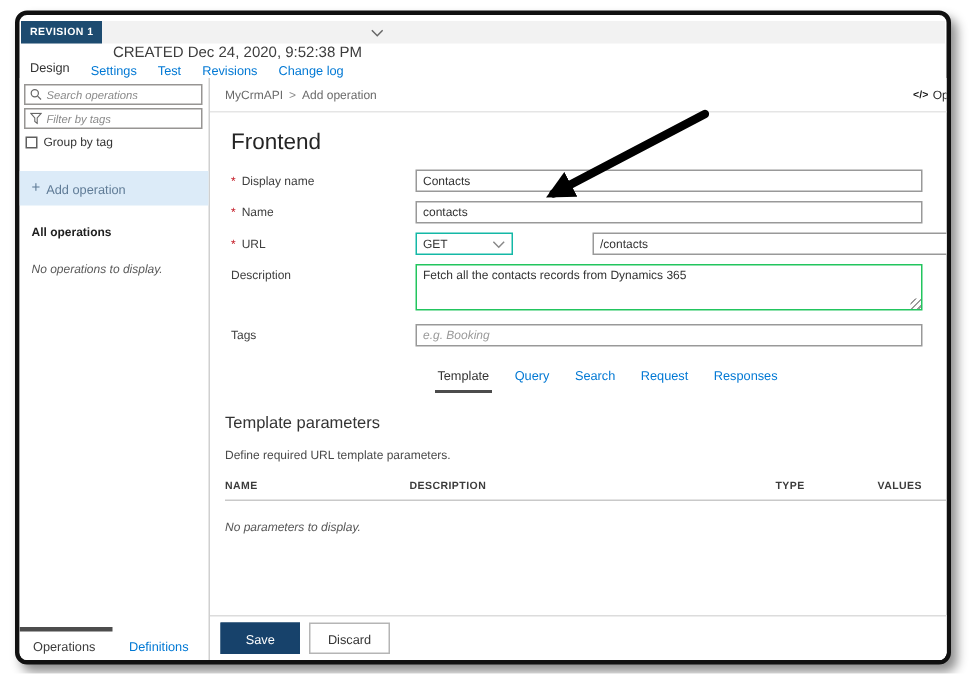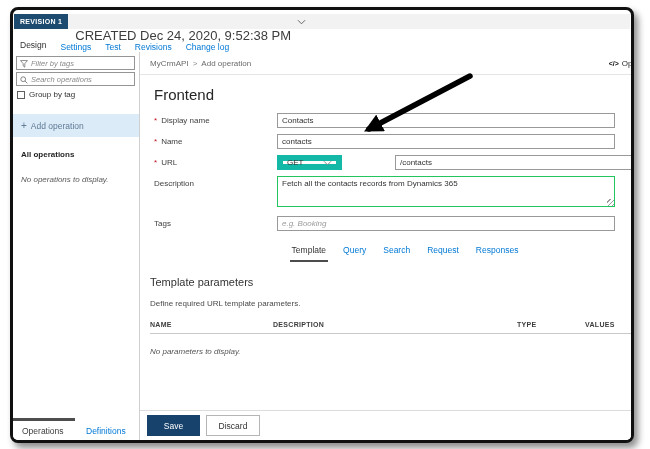--- a/index.html
+++ b/index.html
@@ -8,21 +8,21 @@
 
   .frame { position:absolute; left:10px; top:7px; width:624px; height:436px; background:#fff;
            border:3px solid #101010; border-radius:8px; overflow:hidden;
            box-shadow:4px 5px 7px rgba(0,0,0,.45); }
 
   
   .revision-bar { position:absolute; left:1px; top:4px; right:1px; height:15px; background:#f2f2f2;
                   display:flex; align-items:center; }
   .rev-badge { background:#1d4b70; color:#fff; font-size:7px; font-weight:bold; letter-spacing:.3px;
                height:15px; display:flex; align-items:center; padding:0 6px; }
-  .rev-created { font-size:13px; color:#3d3d3d; margin-left:7px;margin-top:27px; }
+  .rev-created { font-size:10px; color:#3d3d3d; margin-left:7px;margin-top:27px; }
   .rev-chevron { margin-left:6px; display:flex; align-items:center; }
 
   
   .top-tabs { position:absolute; left:2px; top:24px; right:0; height:23px; display:flex; align-items:flex-end; padding-left:2px; }
   .tab { font-size:8.5px; padding:0 3px 5px 3px; margin-right:8px; cursor:pointer; white-space:nowrap; }
   .tab.active { color:#333; border-bottom:2px solid #4c4c4c; }
   .tab.link { color:#0078d4; }
 
   
   .body-row { position:absolute; left:0; top:42px; right:0; bottom:0; display:flex; }
@@ -58,21 +58,21 @@
 
   .heading { font-size:15px; color:#252525; margin:11px 0 0 14px; font-weight:400; }
 
   .form { margin:10px 0 0 14px; }
   .frow { display:flex; margin-bottom:6px;gap:45px; }
   .flabel { width:78px; min-width:78px; font-size:8px; color:#404040; padding-top:3px; }
   .star { color:#c21420; margin-right:4px; font-size:8px; }
   .finput { width:338px; height:15px; border:1px solid #999; font-size:8px; padding:0 4px; color:#333;
             font-family:inherit; outline:none; background:#fff; }
   .finput::placeholder { font-style:italic; color:#9a9a9a; }
-  .method-select { width:65px; height:15px; border:6px solid #14b8a6; display:flex; align-items:center;
+  .method-select { width:65px; height:15px; border:1px solid #14b8a6; display:flex; align-items:center;
                    justify-content:space-between; padding:0 4px; font-size:8px; color:#333;
                    margin-right:8px; cursor:pointer; background:#fff; }
   .url-input { width:265px; }
   .ta-wrap { position:relative; width:338px; }
   .ftextarea { width:338px; height:31px; border:1px solid #22c55e; font-size:8px; padding:2px 4px; color:#333;
                font-family:inherit; resize:none; outline:none; display:block; }
   .resize-handle { position:absolute; right:1px; bottom:1px; width:7px; height:7px;
                    background:repeating-linear-gradient(135deg, transparent 0 2px, #9a9a9a 2px 3px); }
   .frow.tags-row { margin-top:9px; }
 
@@ -121,33 +121,33 @@
     <div class="tab link">Revisions</div>
     <div class="tab link">Change log</div>
   </div>
 
   <div class="body-row">
 
     <div class="sidebar">
       <div class="side-input">
         <span>
           <svg width="8" height="8" viewBox="0 0 10 10">
-              <path d="M0.7 0.7 H9.3 L6 4.6 V9 L4 7.4 V4.6 Z" fill="none" stroke="#666" stroke-width="0.9"></path>
-            </svg>
-        </span>
-        <input placeholder="Filter by tags" style="">
-      </div>
-      <div class="side-input">
-        <span>
-          <svg width="8" height="8" viewBox="0 0 10 10">
               <circle cx="4" cy="4" r="3" fill="none" stroke="#666" stroke-width="1"></circle>
               <line x1="6.3" y1="6.3" x2="9.2" y2="9.2" stroke="#666" stroke-width="1"></line>
             </svg>
         </span>
         <input placeholder="Search operations" style="">
+      </div>
+      <div class="side-input">
+        <span>
+          <svg width="8" height="8" viewBox="0 0 10 10">
+              <path d="M0.7 0.7 H9.3 L6 4.6 V9 L4 7.4 V4.6 Z" fill="none" stroke="#666" stroke-width="0.9"></path>
+            </svg>
+        </span>
+        <input placeholder="Filter by tags" style="">
       </div>
       <div class="checkbox-row">
         <span class="checkbox"></span>
         <span>Group by tag</span>
       </div>
       <div class="add-op">
         <span class="plus">+</span>
         <span>Add operation</span>
       </div>
       <div class="all-ops">All operations</div>

